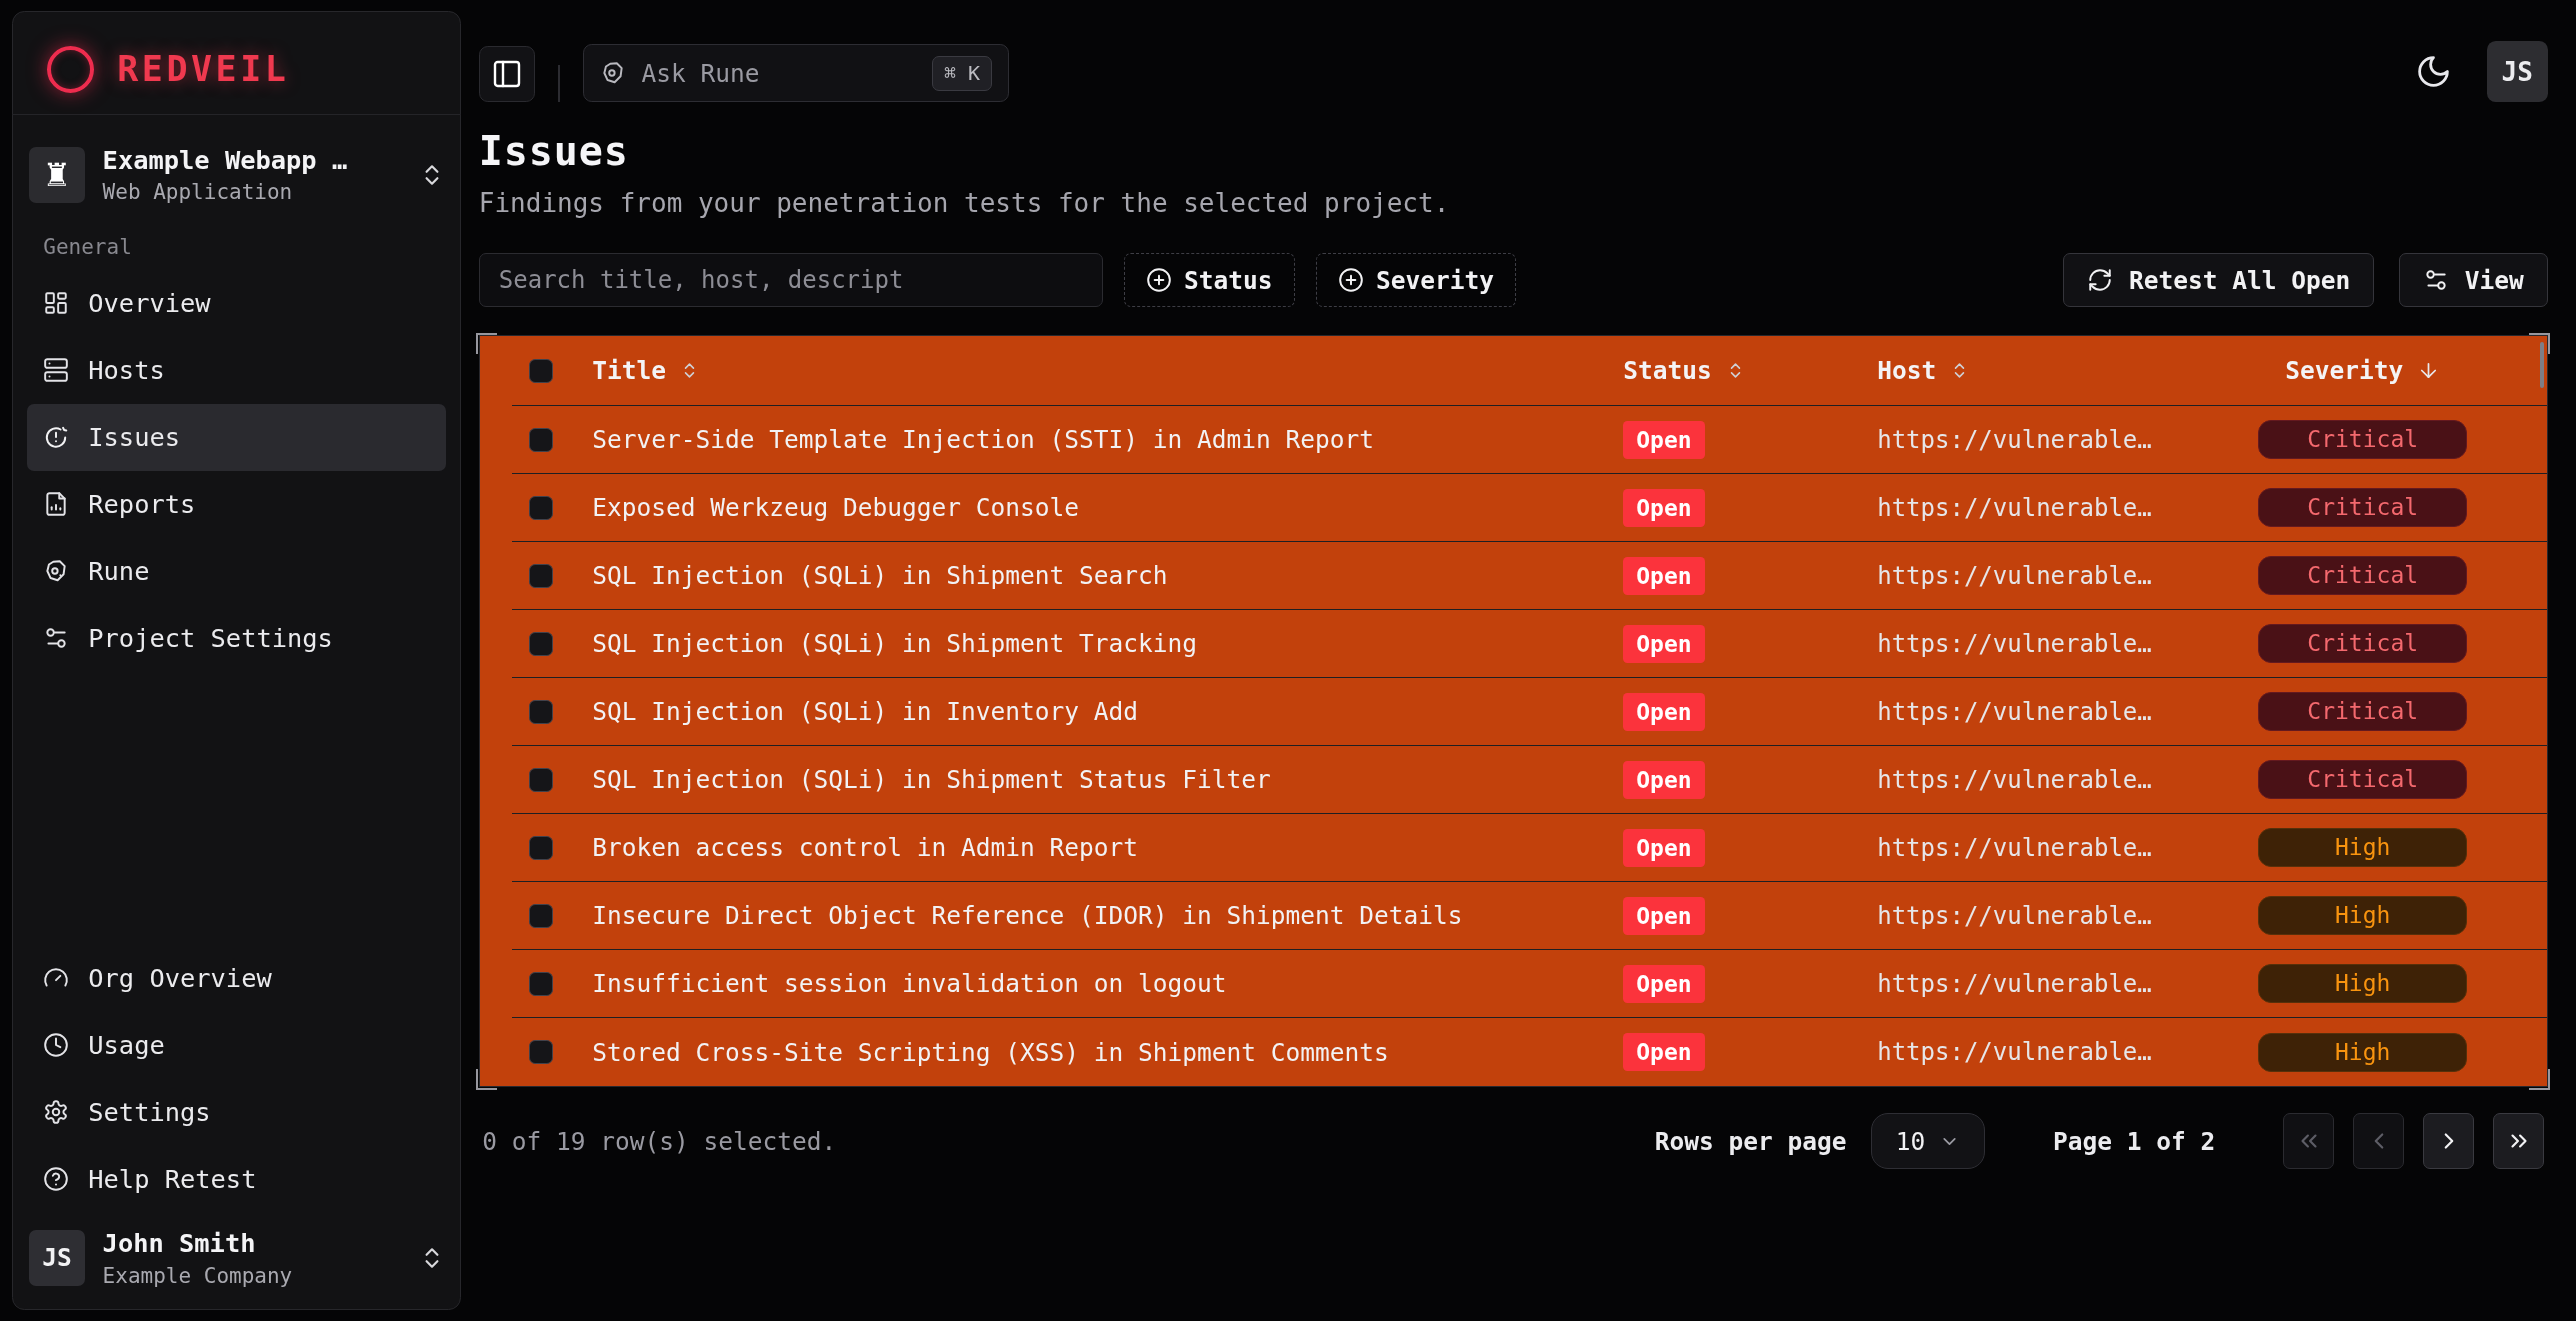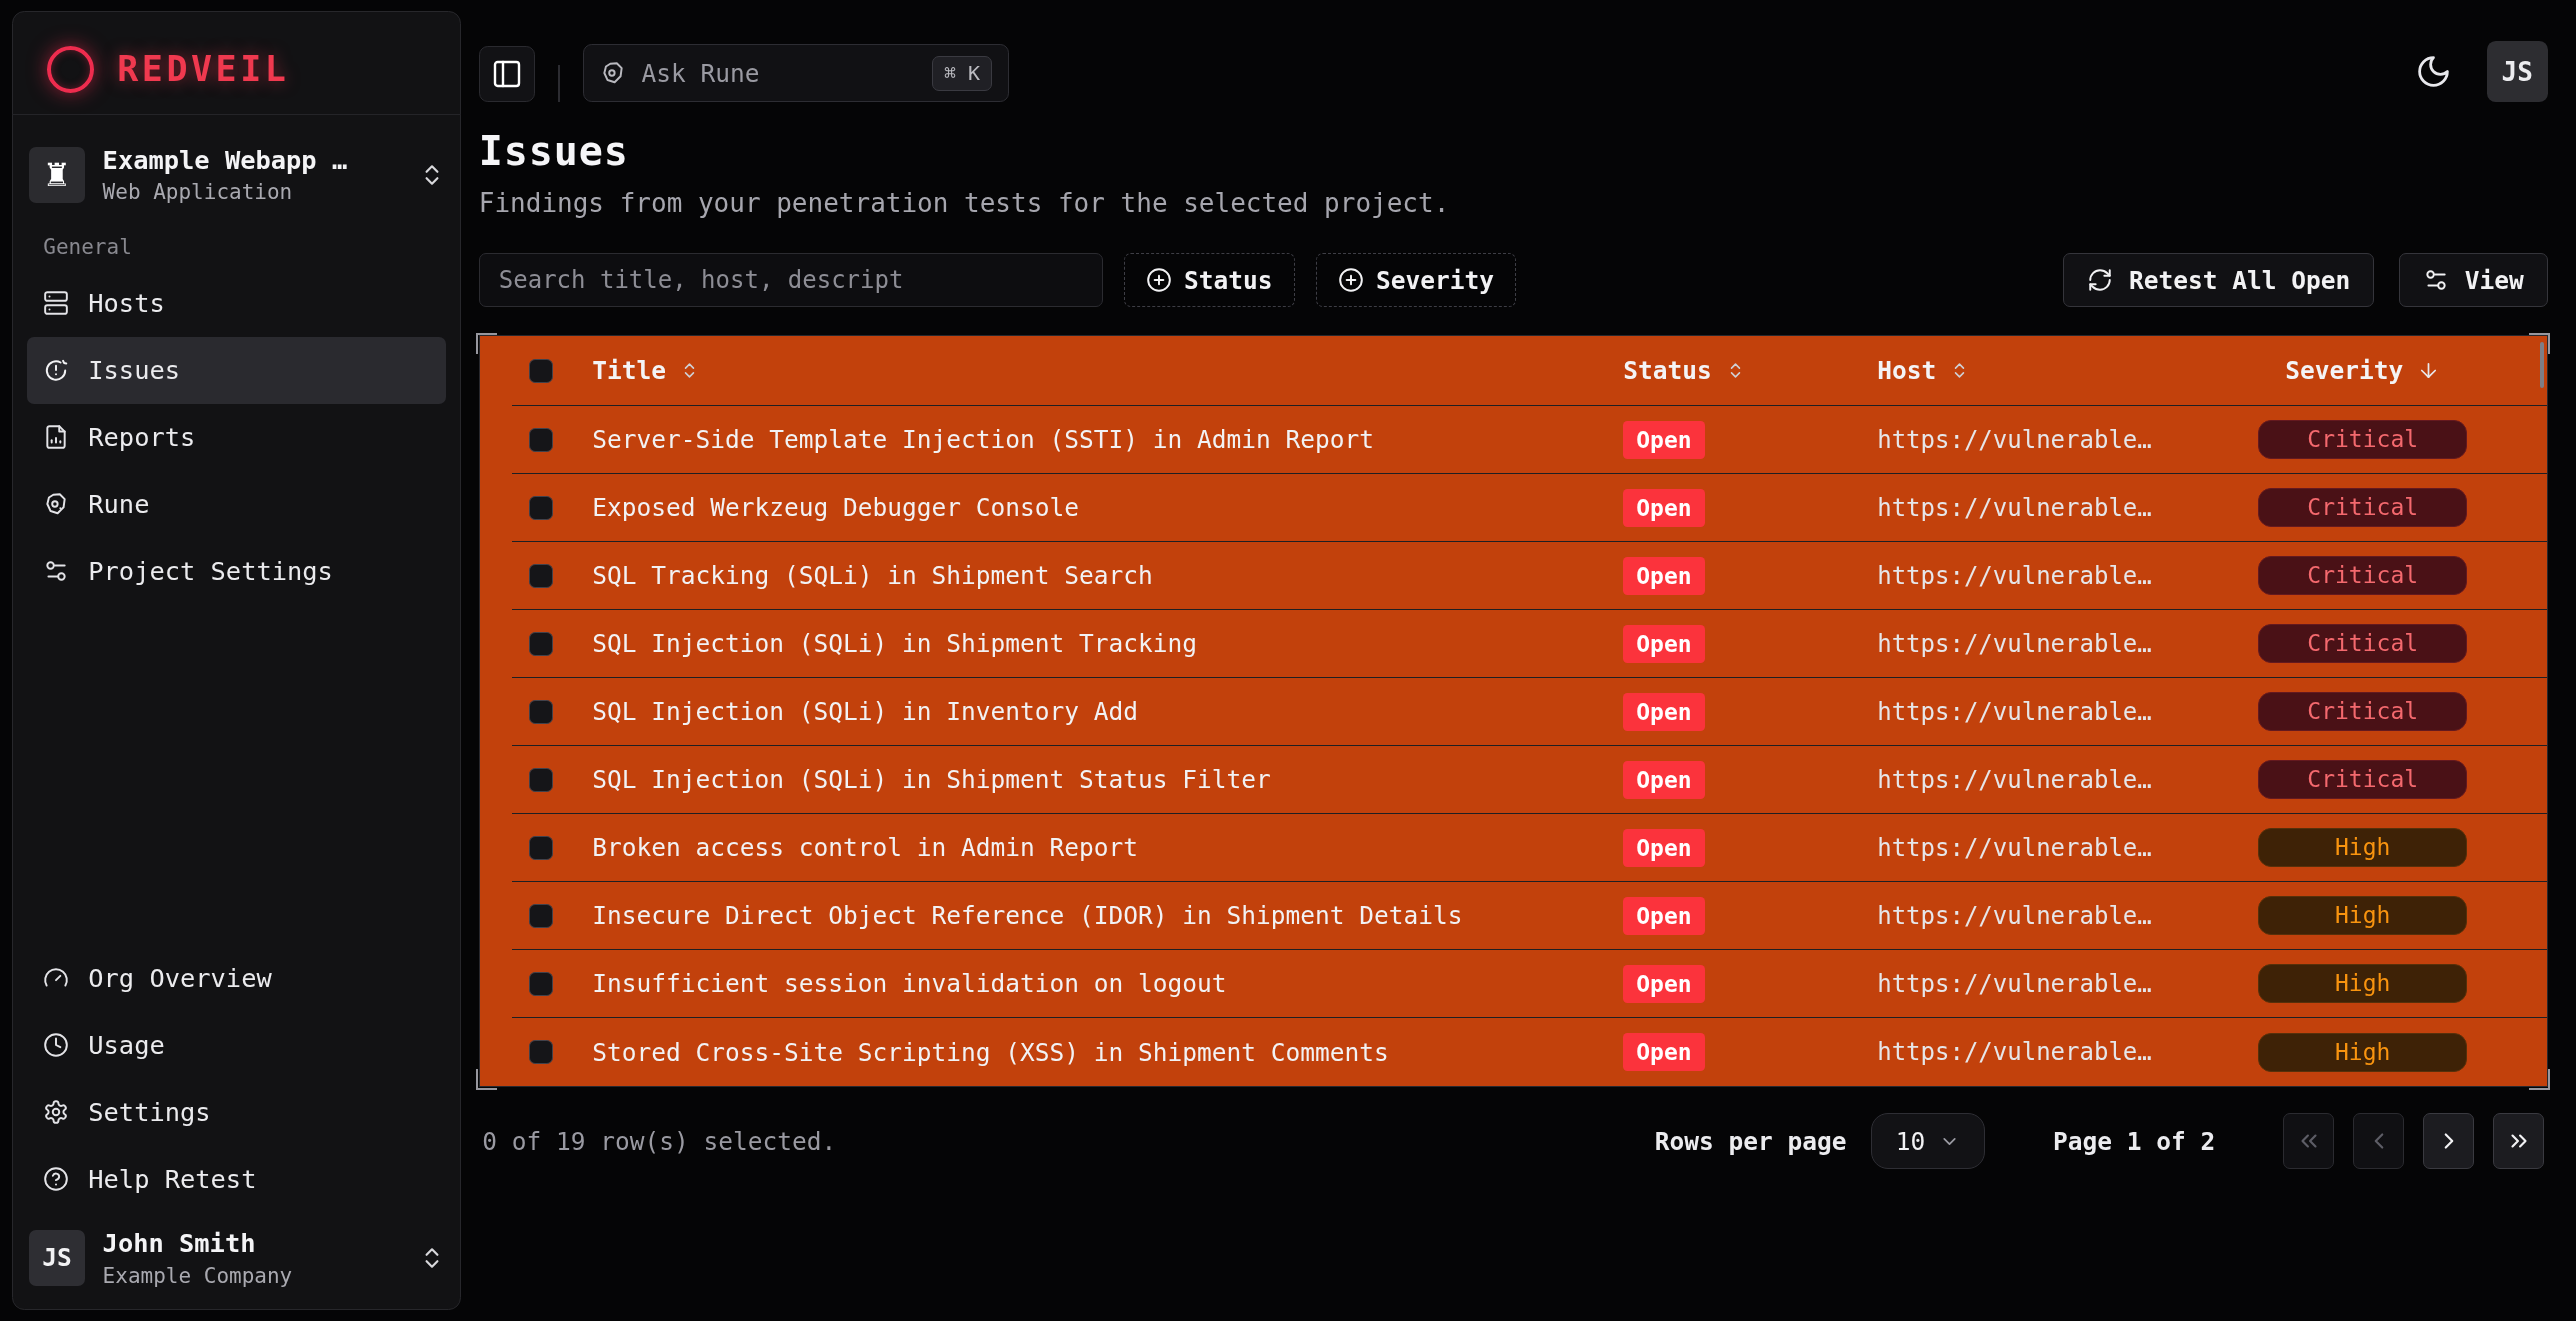--- a/index.html
+++ b/index.html
@@ -105,20 +105,29 @@
       <svg class="ml-auto" width="26" height="26" viewBox="0 0 24 24" fill="none" stroke="#d8d8dc" stroke-width="2" stroke-linecap="round" stroke-linejoin="round">
           <path d="m7 15 5 5 5-5"></path>
           <path d="m7 9 5-5 5 5"></path>
         </svg>
     </div>
 
     <div class="section-label">General</div>
 
     <div class="nav-item">
       <svg width="26" height="26" viewBox="0 0 24 24" fill="none" stroke="#e3e3e7" stroke-width="1.8" stroke-linecap="round" stroke-linejoin="round">
+          <rect width="7" height="9" x="3" y="3" rx="1"></rect>
+          <rect width="7" height="5" x="14" y="3" rx="1"></rect>
+          <rect width="7" height="9" x="14" y="12" rx="1"></rect>
+          <rect width="7" height="5" x="3" y="16" rx="1"></rect>
+        </svg>
+      <span>Overview</span>
+    </div>
+    <div class="nav-item">
+      <svg width="26" height="26" viewBox="0 0 24 24" fill="none" stroke="#e3e3e7" stroke-width="1.8" stroke-linecap="round" stroke-linejoin="round">
           <rect width="20" height="8" x="2" y="2" rx="2"></rect>
           <rect width="20" height="8" x="2" y="14" rx="2"></rect>
           <line x1="6" x2="6.01" y1="6" y2="6"></line>
           <line x1="6" x2="6.01" y1="18" y2="18"></line>
         </svg>
       <span>Hosts</span>
     </div>
     <div class="nav-item active">
       <svg width="26" height="26" viewBox="0 0 24 24" fill="none" stroke="#f2f2f4" stroke-width="1.8" stroke-linecap="round" stroke-linejoin="round">
           <path d="M20.5 12.5a8.5 8.5 0 1 1-4.3-7.4"></path>
@@ -335,21 +344,21 @@
     <div class="cell-host col-host">https://vulnerable…</div>
     <div class="col-sev">
                 <span class="sev-badge sev-critical">Critical</span>
               </div>
   </div>
 
   <div class="t-row">
     <div>
                 <div class="checkbox"></div>
               </div>
-    <div class="cell-title">SQL Tracking (SQLi) in Shipment Search</div>
+    <div class="cell-title">SQL Injection (SQLi) in Shipment Search</div>
     <div class="col-status"><span class="badge-open">Open</span></div>
     <div class="cell-host col-host">https://vulnerable…</div>
     <div class="col-sev">
                 <span class="sev-badge sev-critical">Critical</span>
               </div>
   </div>
 
   <div class="t-row">
     <div>
                 <div class="checkbox"></div>

